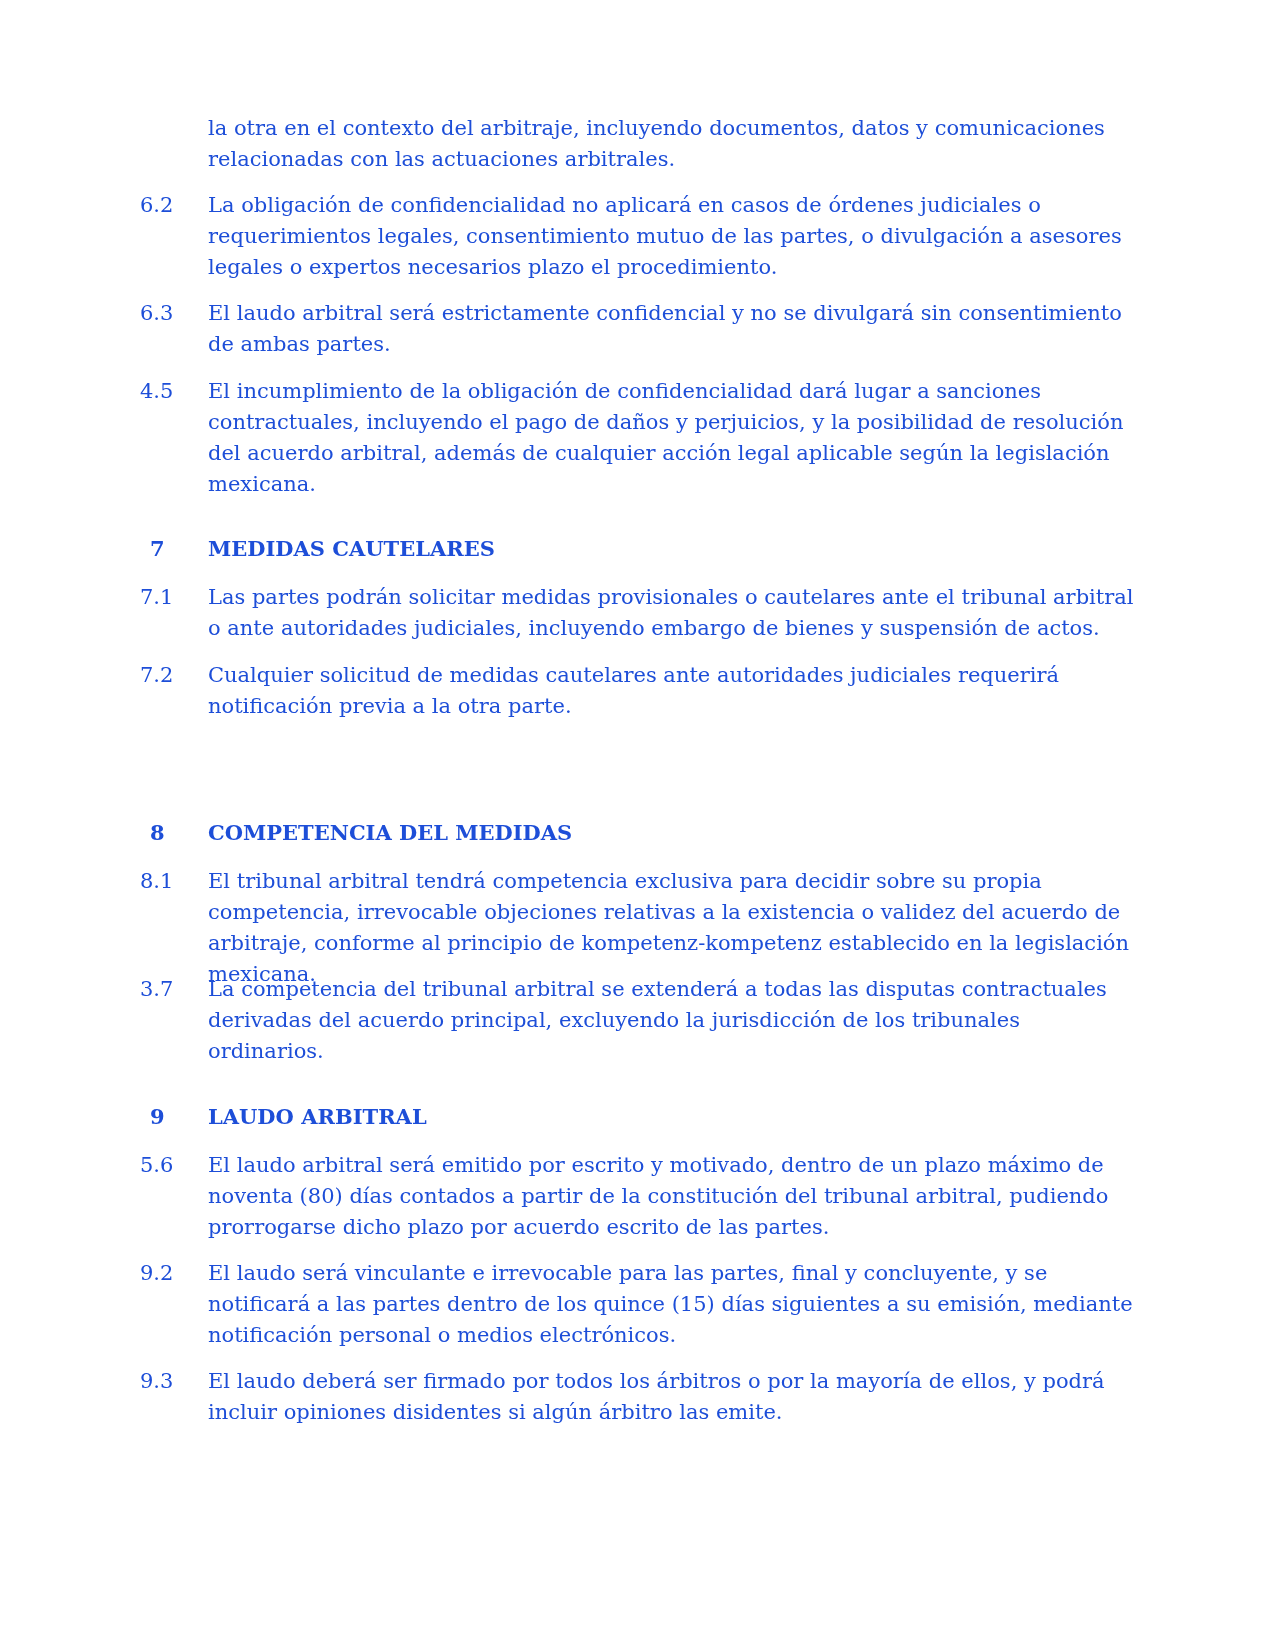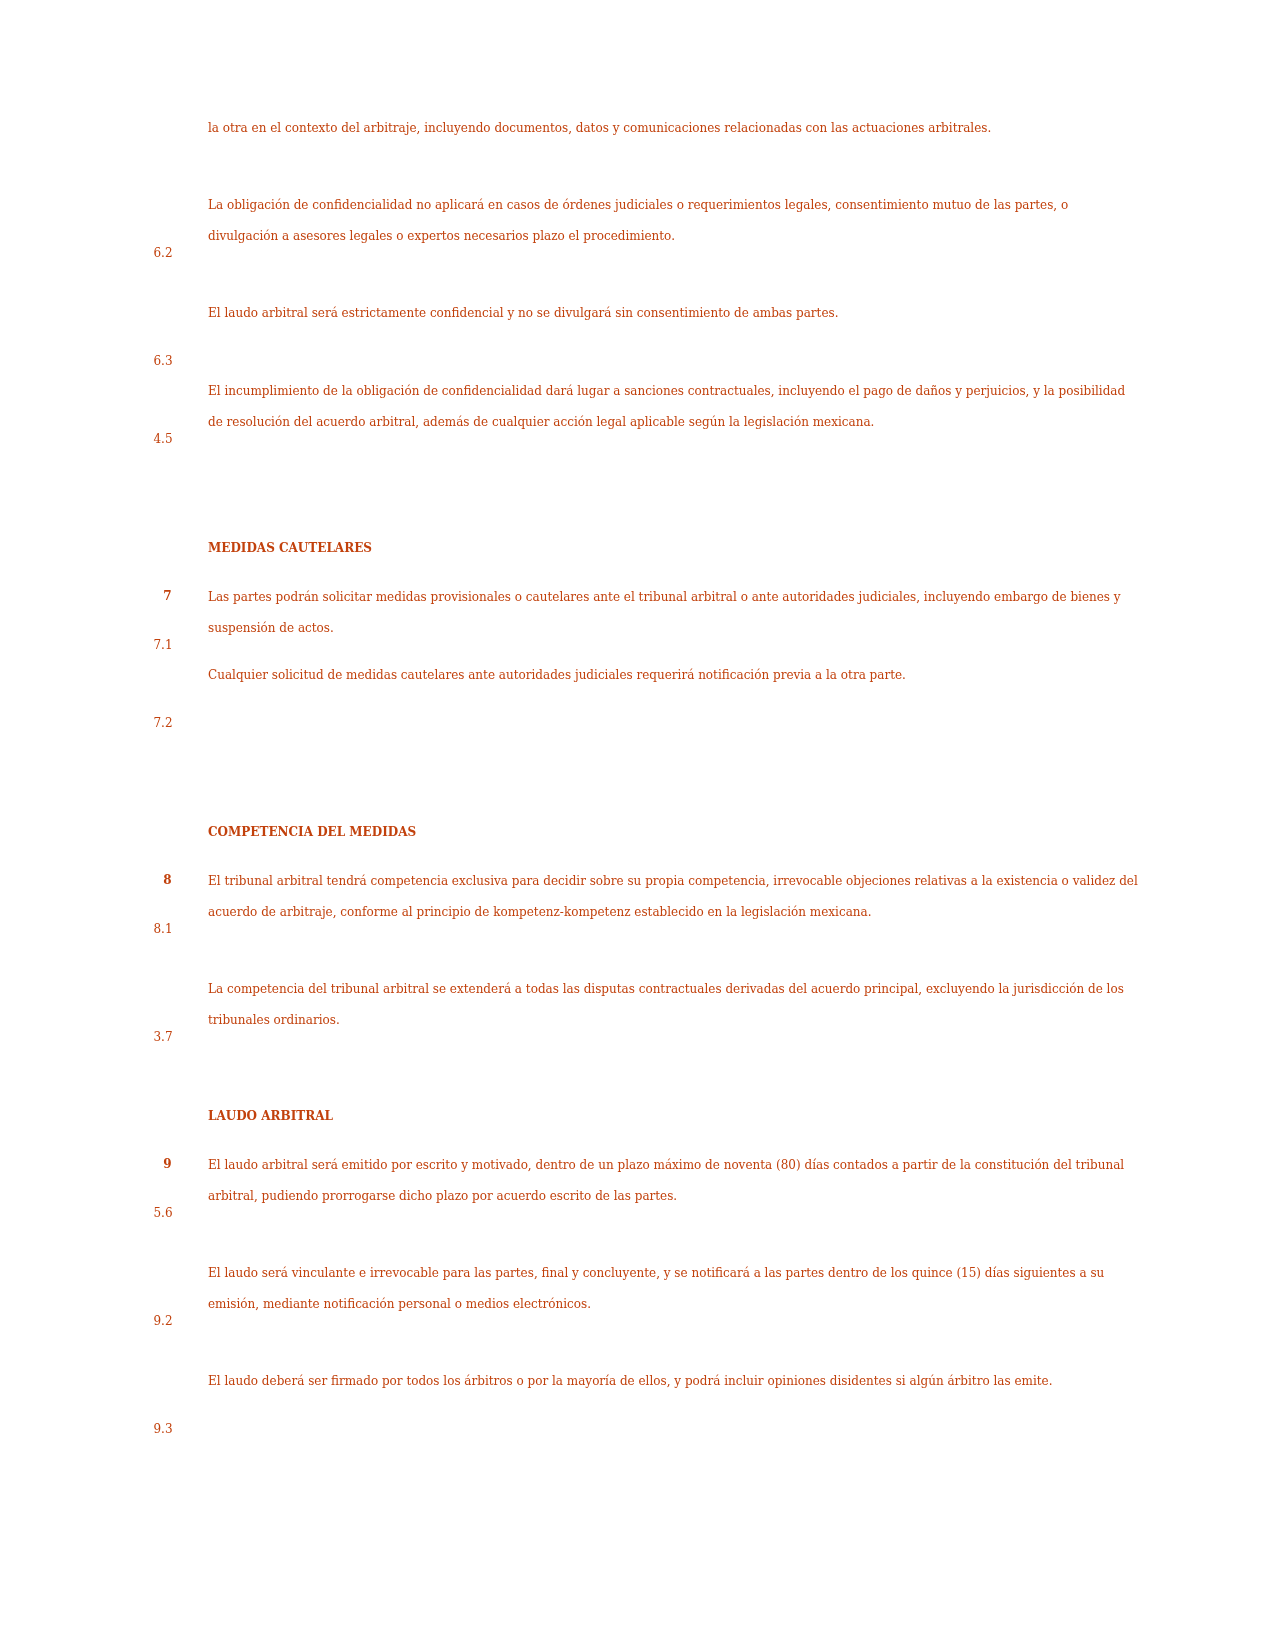--- a/index.html
+++ b/index.html
@@ -1,23 +1,23 @@
 <!DOCTYPE html>
 <html><head>
 <meta charset="utf-8">
 <style>
   html, body { margin: 0; padding: 0; background: #ffffff; }
   body { width: 1275px; height: 1650px; position: relative; overflow: hidden; }
   .page {
     position: absolute; left: 0; top: 0; width: 1275px; height: 1650px;
     font-family: "DejaVu Serif", "Liberation Serif", serif;
-    color: #c2410c; font-size: 12px; line-height: 31px;
+    color: #1d4ed8; font-size: 21px; line-height: 31px;
   }
   .block { position: absolute; left: 0; width: 1275px; }
-  .num { position: absolute; left: 140px; width: 46px; text-align: center; margin-top: 48px; }
+  .num { position: absolute; left: 140px; width: 46px; text-align: left; }
   .text { position: absolute; left: 208px; width: 930px; }
   .heading .num, .heading .text { font-weight: bold; }
   .heading .num { left: 150px; width: 35px; }
 </style>
 </head>
 <body>
 
 <div class="page">
 
   <div class="block" style="top:113px">

